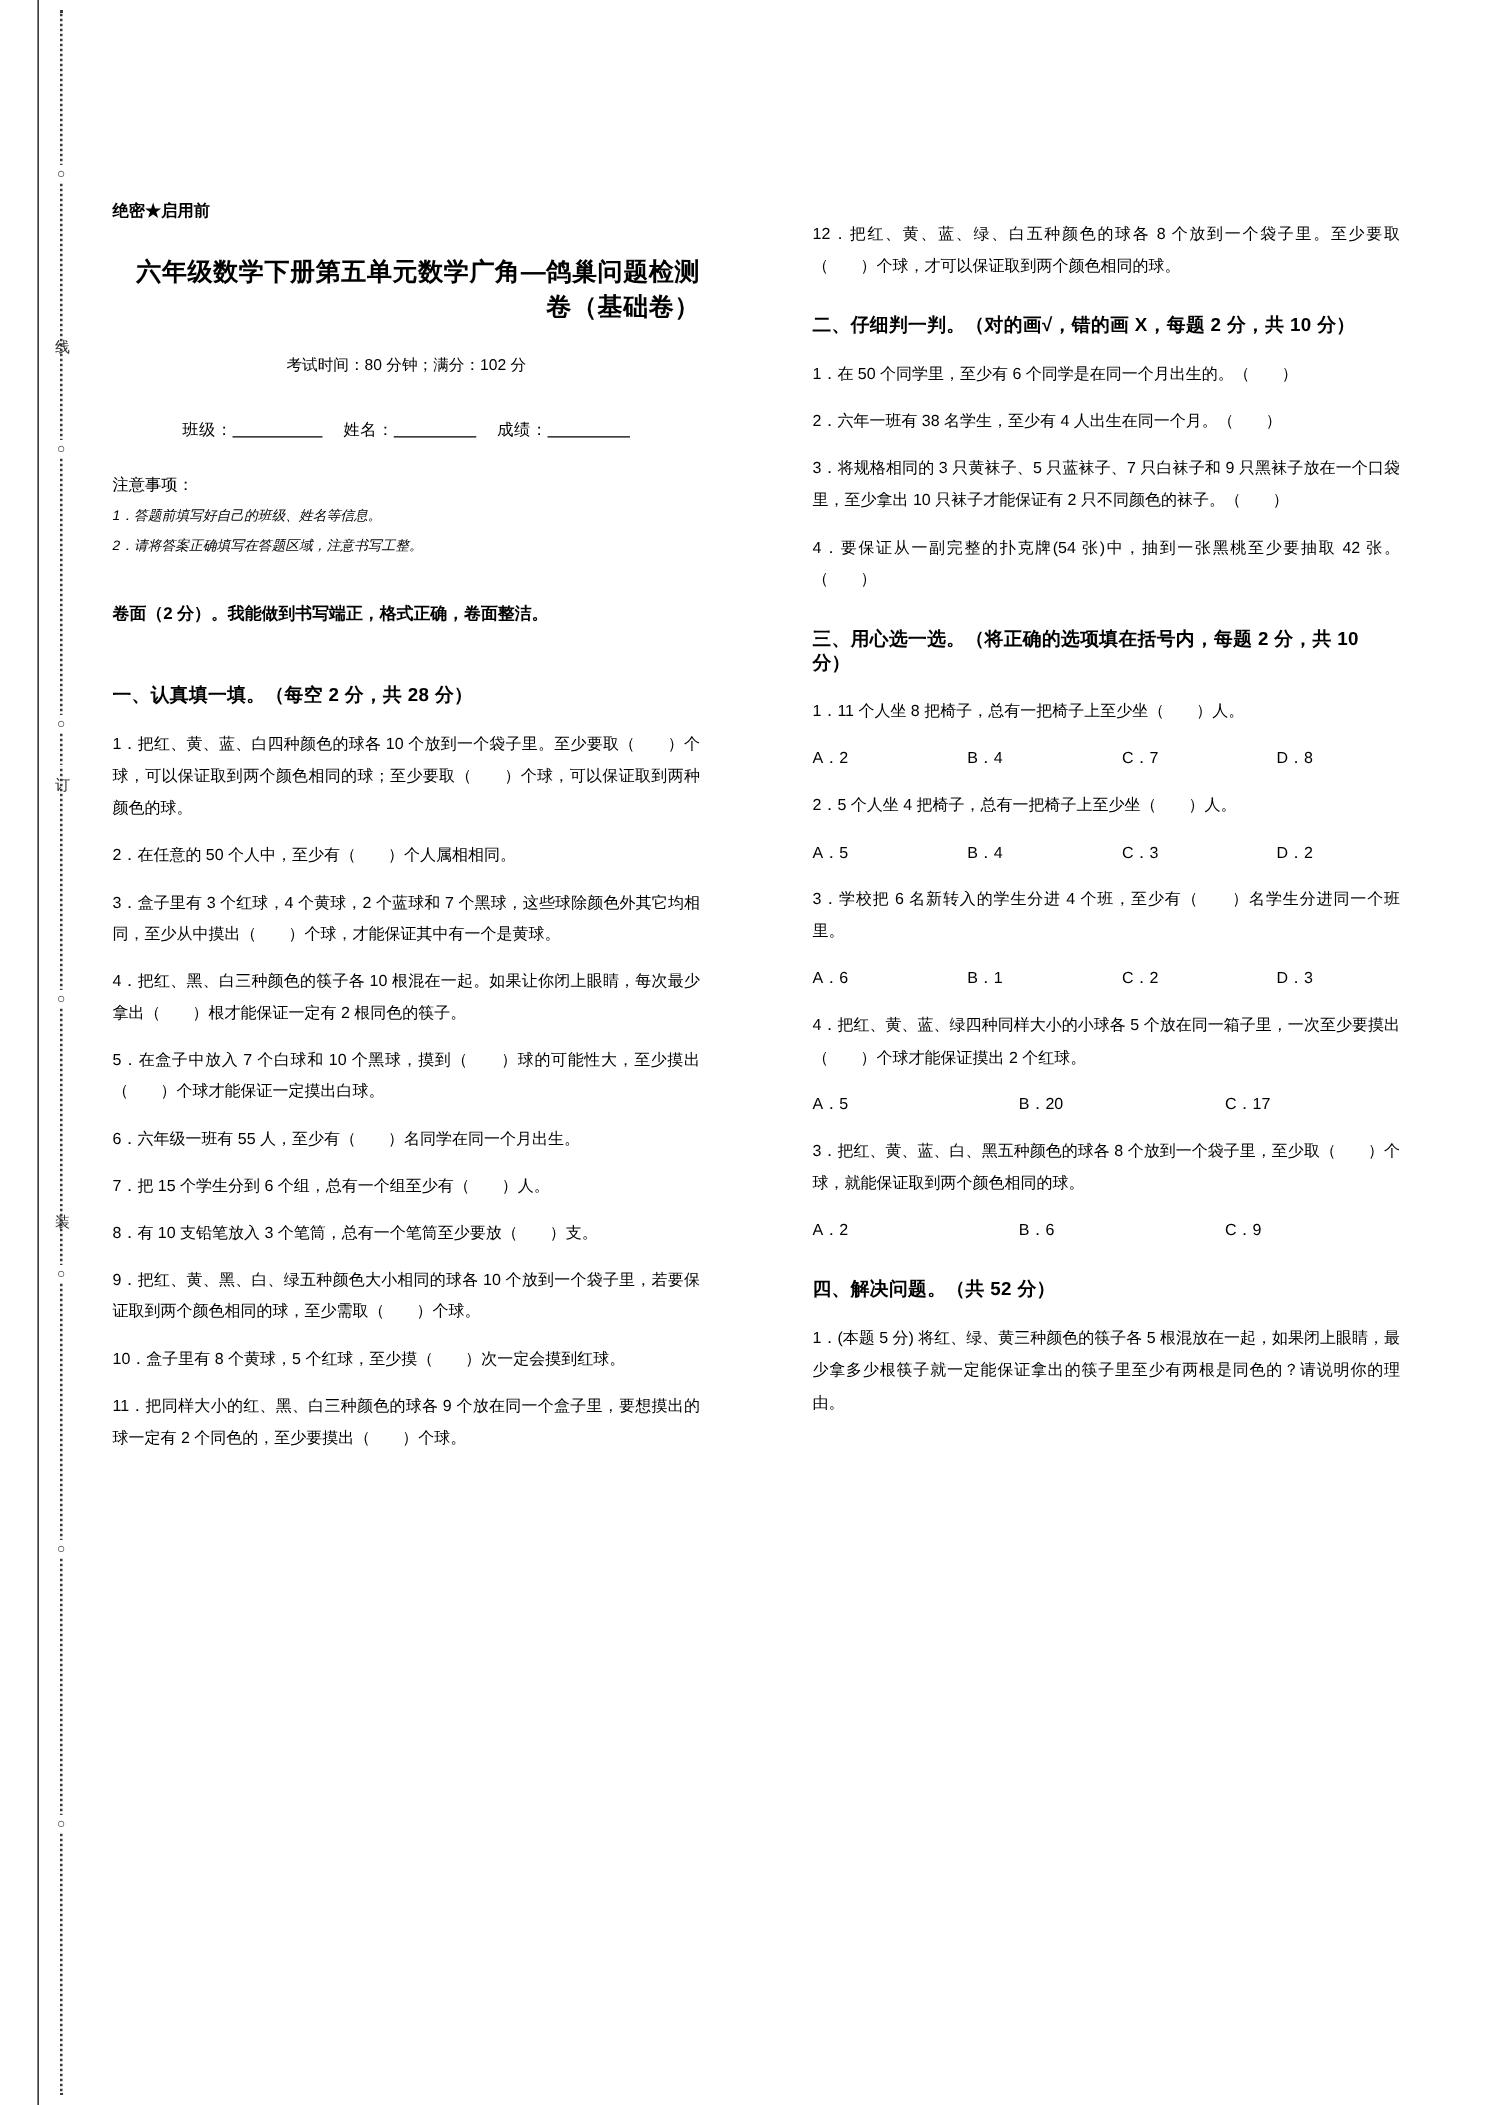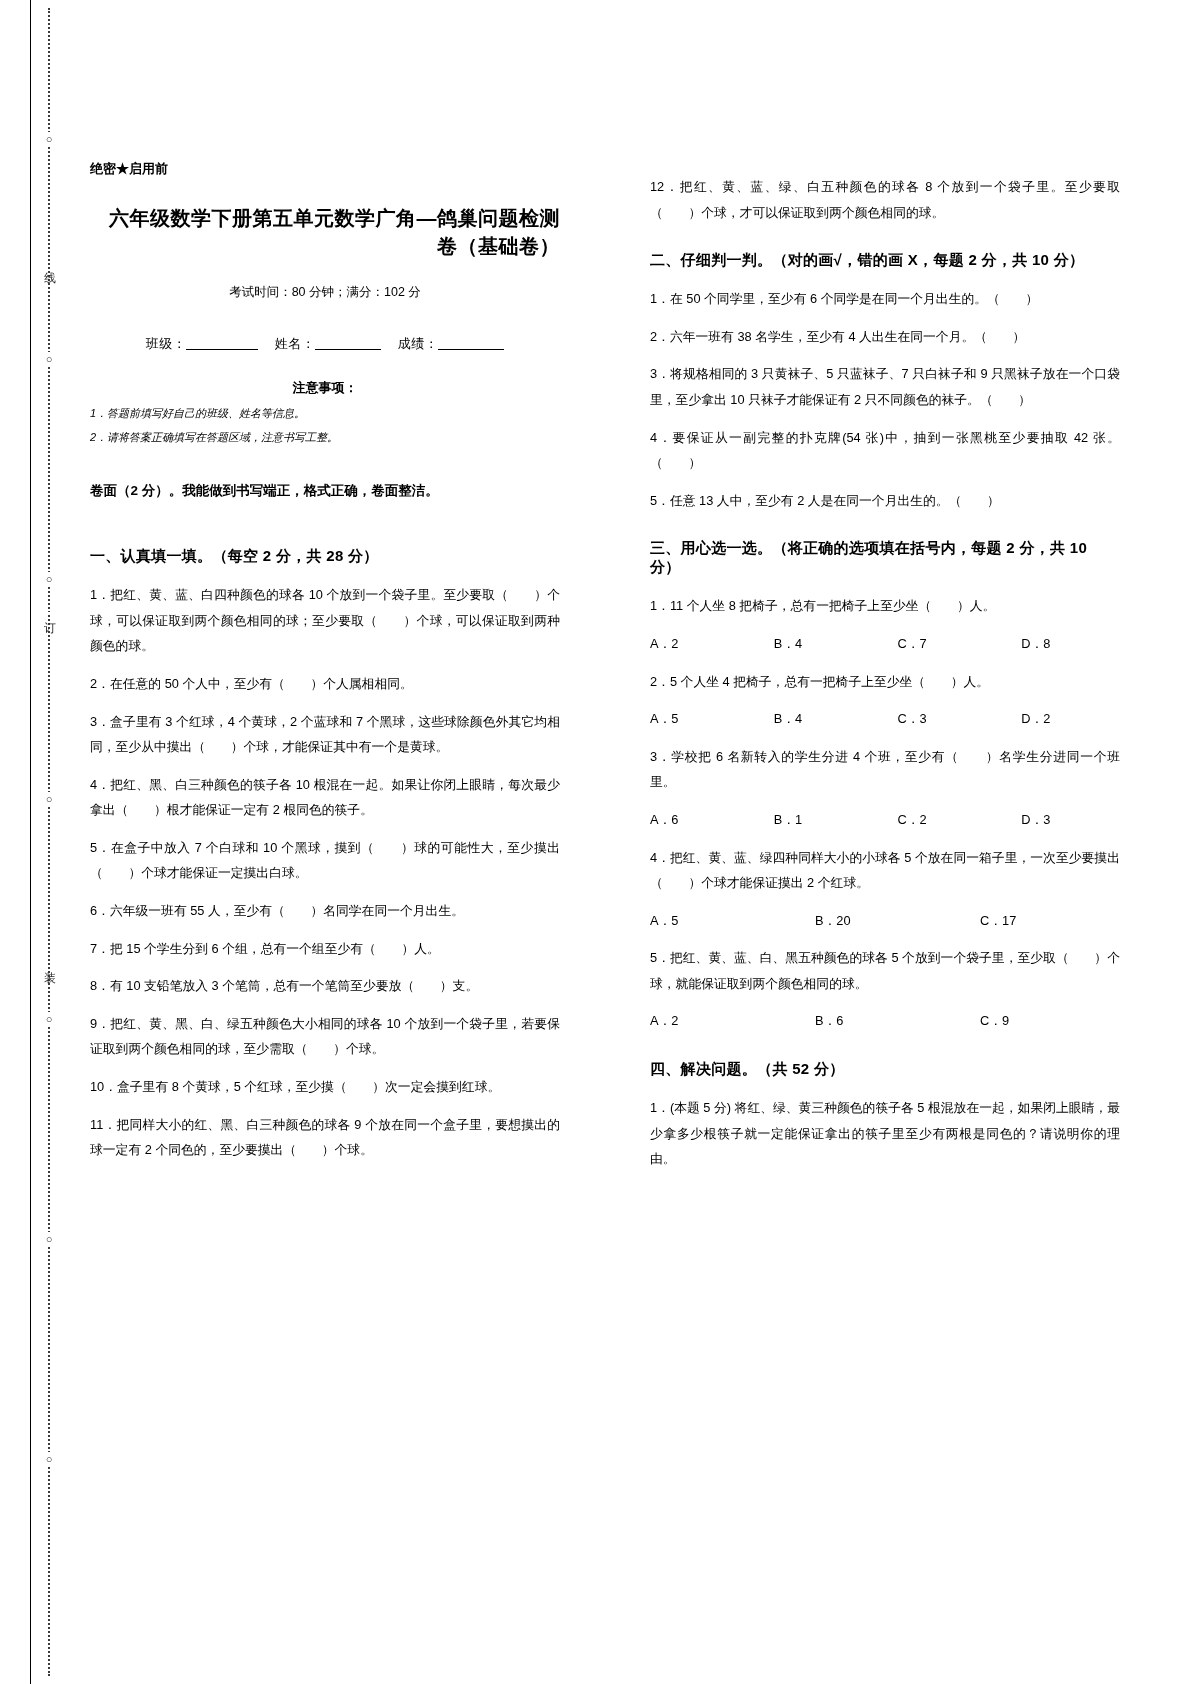--- a/index.html
+++ b/index.html
@@ -105,23 +105,22 @@
     display: inline-block;
     border-bottom: 1px solid #000;
     min-width: 72px;
     height: 14px;
     vertical-align: -2px;
   }
   .fill-line .u-short { min-width: 66px; }
   .fill-line .red { color: #cc2222; }
   .notice-title {
     font-size: 13px;
-    font-weight: bold;
+    font-weight: normal;
     margin: 0 0 8px 0;
-    text-align: center;
   }
   .notice-item {
     font-size: 11px;
     margin: 0 0 6px 0;
     line-height: 1.6;
     font-style: italic;
   }
   .mianjuan {
     font-size: 13.5px;
     font-weight: bold;
@@ -214,21 +213,20 @@
 
     <div class="col col-right">
 
       <div class="q" style="margin-top:14px">12．把红、黄、蓝、绿、白五种颜色的球各 8 个放到一个袋子里。至少要取（　　）个球，才可以保证取到两个颜色相同的球。</div>
 
       <div class="sec-title sec-gap">二、仔细判一判。（对的画√，错的画 X，每题 2 分，共 10 分）</div>
       <div class="q">1．在 50 个同学里，至少有 6 个同学是在同一个月出生的。（　　）</div>
       <div class="q">2．六年一班有 38 名学生，至少有 4 人出生在同一个月。（　　）</div>
       <div class="q">3．将规格相同的 3 只黄袜子、5 只蓝袜子、7 只白袜子和 9 只黑袜子放在一个口袋里，至少拿出 10 只袜子才能保证有 2 只不同颜色的袜子。（　　）</div>
       <div class="q">4．要保证从一副完整的扑克牌(54 张)中，抽到一张黑桃至少要抽取 42 张。（　　）</div>
-      <div class="q">5．任意 13 人中，至少有 2 人是在同一个月出生的。（　　）</div>
 
       <div class="sec-title sec-gap">三、用心选一选。（将正确的选项填在括号内，每题 2 分，共 10 分）</div>
 
       <div class="q">1．11 个人坐 8 把椅子，总有一把椅子上至少坐（　　）人。</div>
       <div class="opts">
         <span class="opt-4">A．2</span>
         <span class="opt-4">B．4</span>
         <span class="opt-4">C．7</span>
         <span class="opt-4">D．8</span>
       </div>
@@ -249,21 +247,21 @@
         <span class="opt-4">D．3</span>
       </div>
 
       <div class="q">4．把红、黄、蓝、绿四种同样大小的小球各 5 个放在同一箱子里，一次至少要摸出（　　）个球才能保证摸出 2 个红球。</div>
       <div class="opts">
         <span class="opt-3">A．5</span>
         <span class="opt-3">B．20</span>
         <span class="opt-3">C．17</span>
       </div>
 
-      <div class="q">5．把红、黄、蓝、白、黑五种颜色的球各 5 个放到一个袋子里，至少取（　　）个球，就能保证取到两个颜色相同的球。</div>
+      <div class="q">3．把红、黄、蓝、白、黑五种颜色的球各 8 个放到一个袋子里，至少取（　　）个球，就能保证取到两个颜色相同的球。</div>
       <div class="opts">
         <span class="opt-3">A．2</span>
         <span class="opt-3">B．6</span>
         <span class="opt-3">C．9</span>
       </div>
 
       <div class="sec-title sec-gap">四、解决问题。（共 52 分）</div>
       <div class="q">1．(本题 5 分) 将红、绿、黄三种颜色的筷子各 5 根混放在一起，如果闭上眼睛，最少拿多少根筷子就一定能保证拿出的筷子里至少有两根是同色的？请说明你的理由。</div>
 
     </div>

